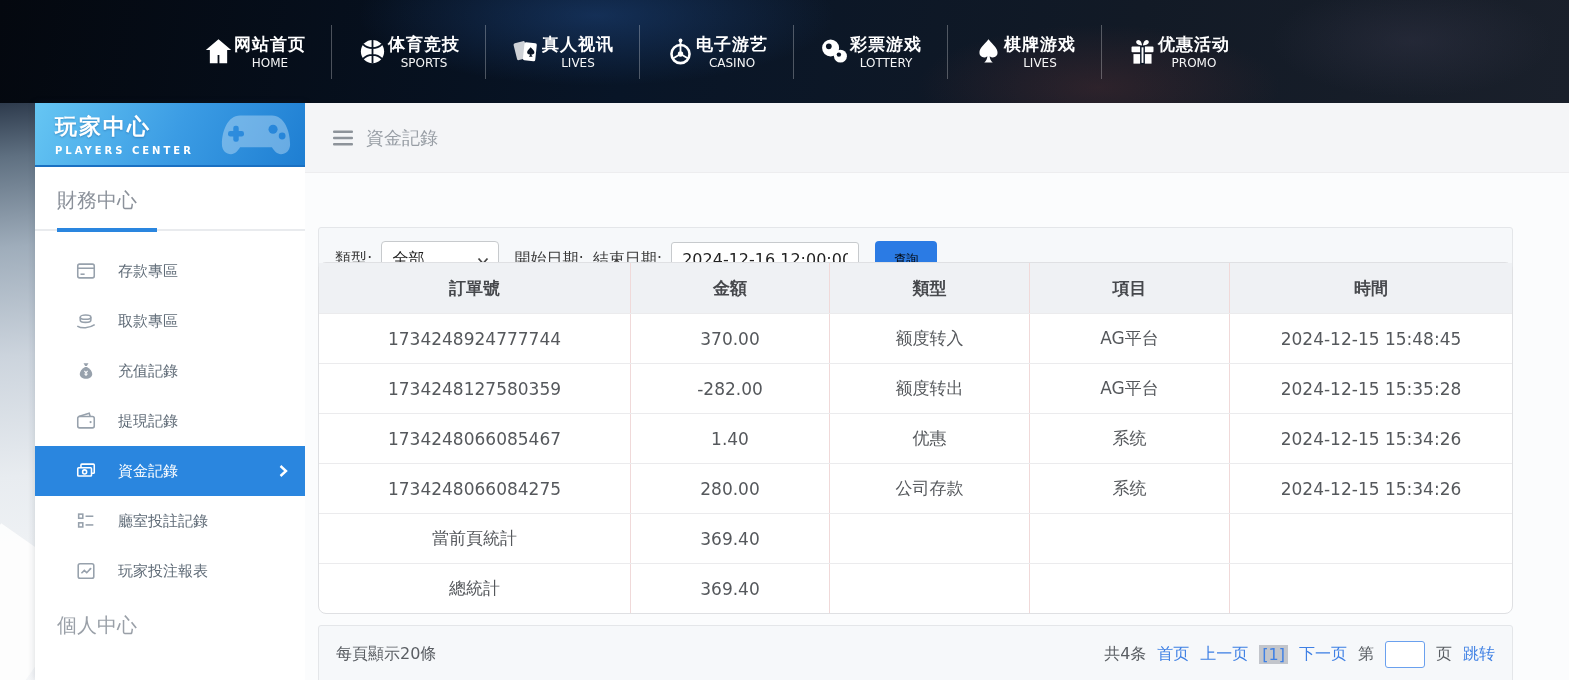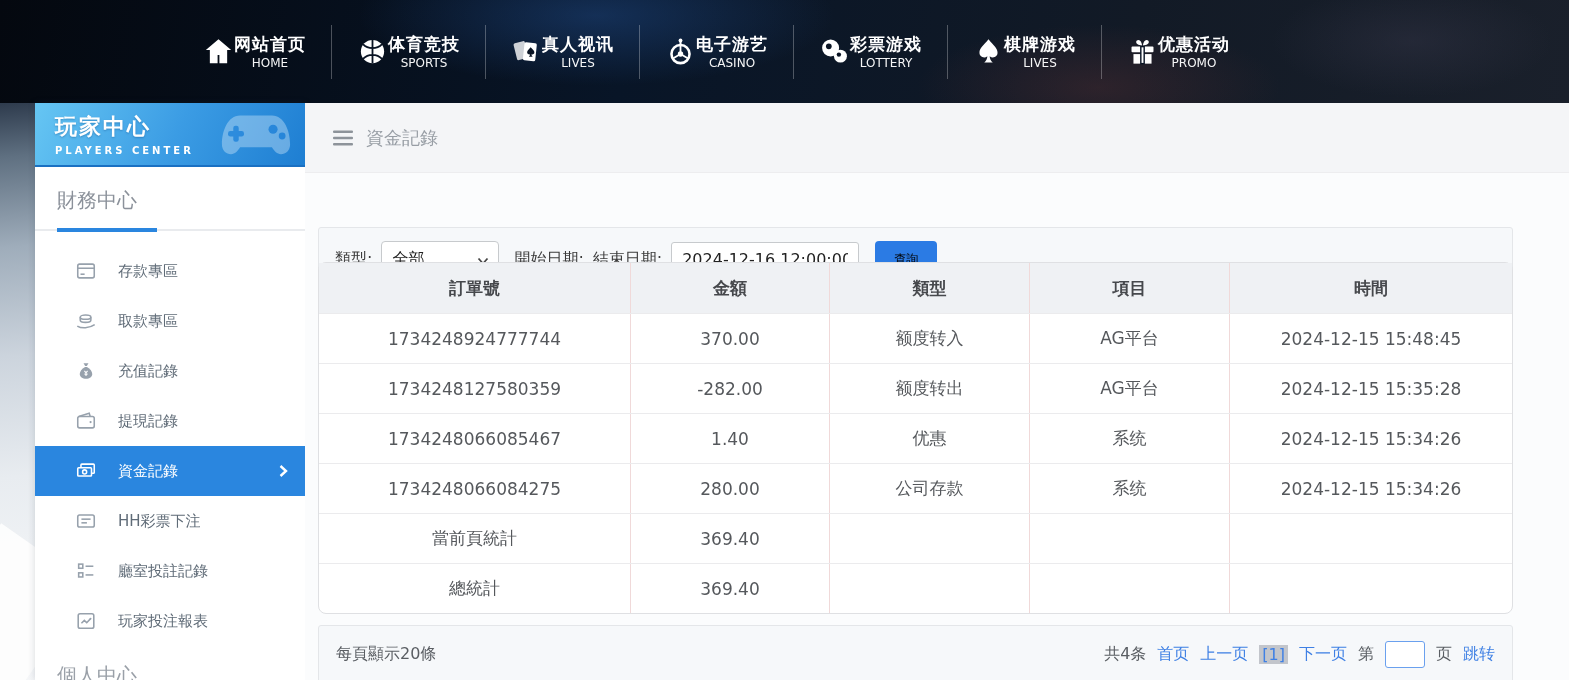--- a/index.html
+++ b/index.html
@@ -256,30 +256,20 @@
           </svg>
         </span>
       <span>資金記錄</span>
       <span class="chevron"><svg viewBox="0 0 14 14" fill="none" stroke="#fff" stroke-width="2.4">
             <path d="M4.5 2 10 7l-5.5 5"></path>
           </svg></span>
     </div>
     <div class="menu-item">
       <span class="mi-icon">
           <svg viewBox="0 0 24 24" fill="none" stroke="currentColor" stroke-width="1.7">
-            <rect x="3" y="5.5" width="18" height="13" rx="2"></rect>
-            <line x1="7" y1="10" x2="17" y2="10"></line>
-            <line x1="7" y1="14" x2="13" y2="14"></line>
-          </svg>
-        </span>
-      <span>HH彩票下注</span>
-    </div>
-    <div class="menu-item">
-      <span class="mi-icon">
-          <svg viewBox="0 0 24 24" fill="none" stroke="currentColor" stroke-width="1.7">
             <rect x="4" y="4.5" width="4.5" height="4.5"></rect>
             <line x1="11.5" y1="6.8" x2="20" y2="6.8"></line>
             <rect x="4" y="14" width="4.5" height="4.5"></rect>
             <line x1="11.5" y1="16.3" x2="20" y2="16.3"></line>
           </svg>
         </span>
       <span>廳室投註記錄</span>
     </div>
     <div class="menu-item">
       <span class="mi-icon">

